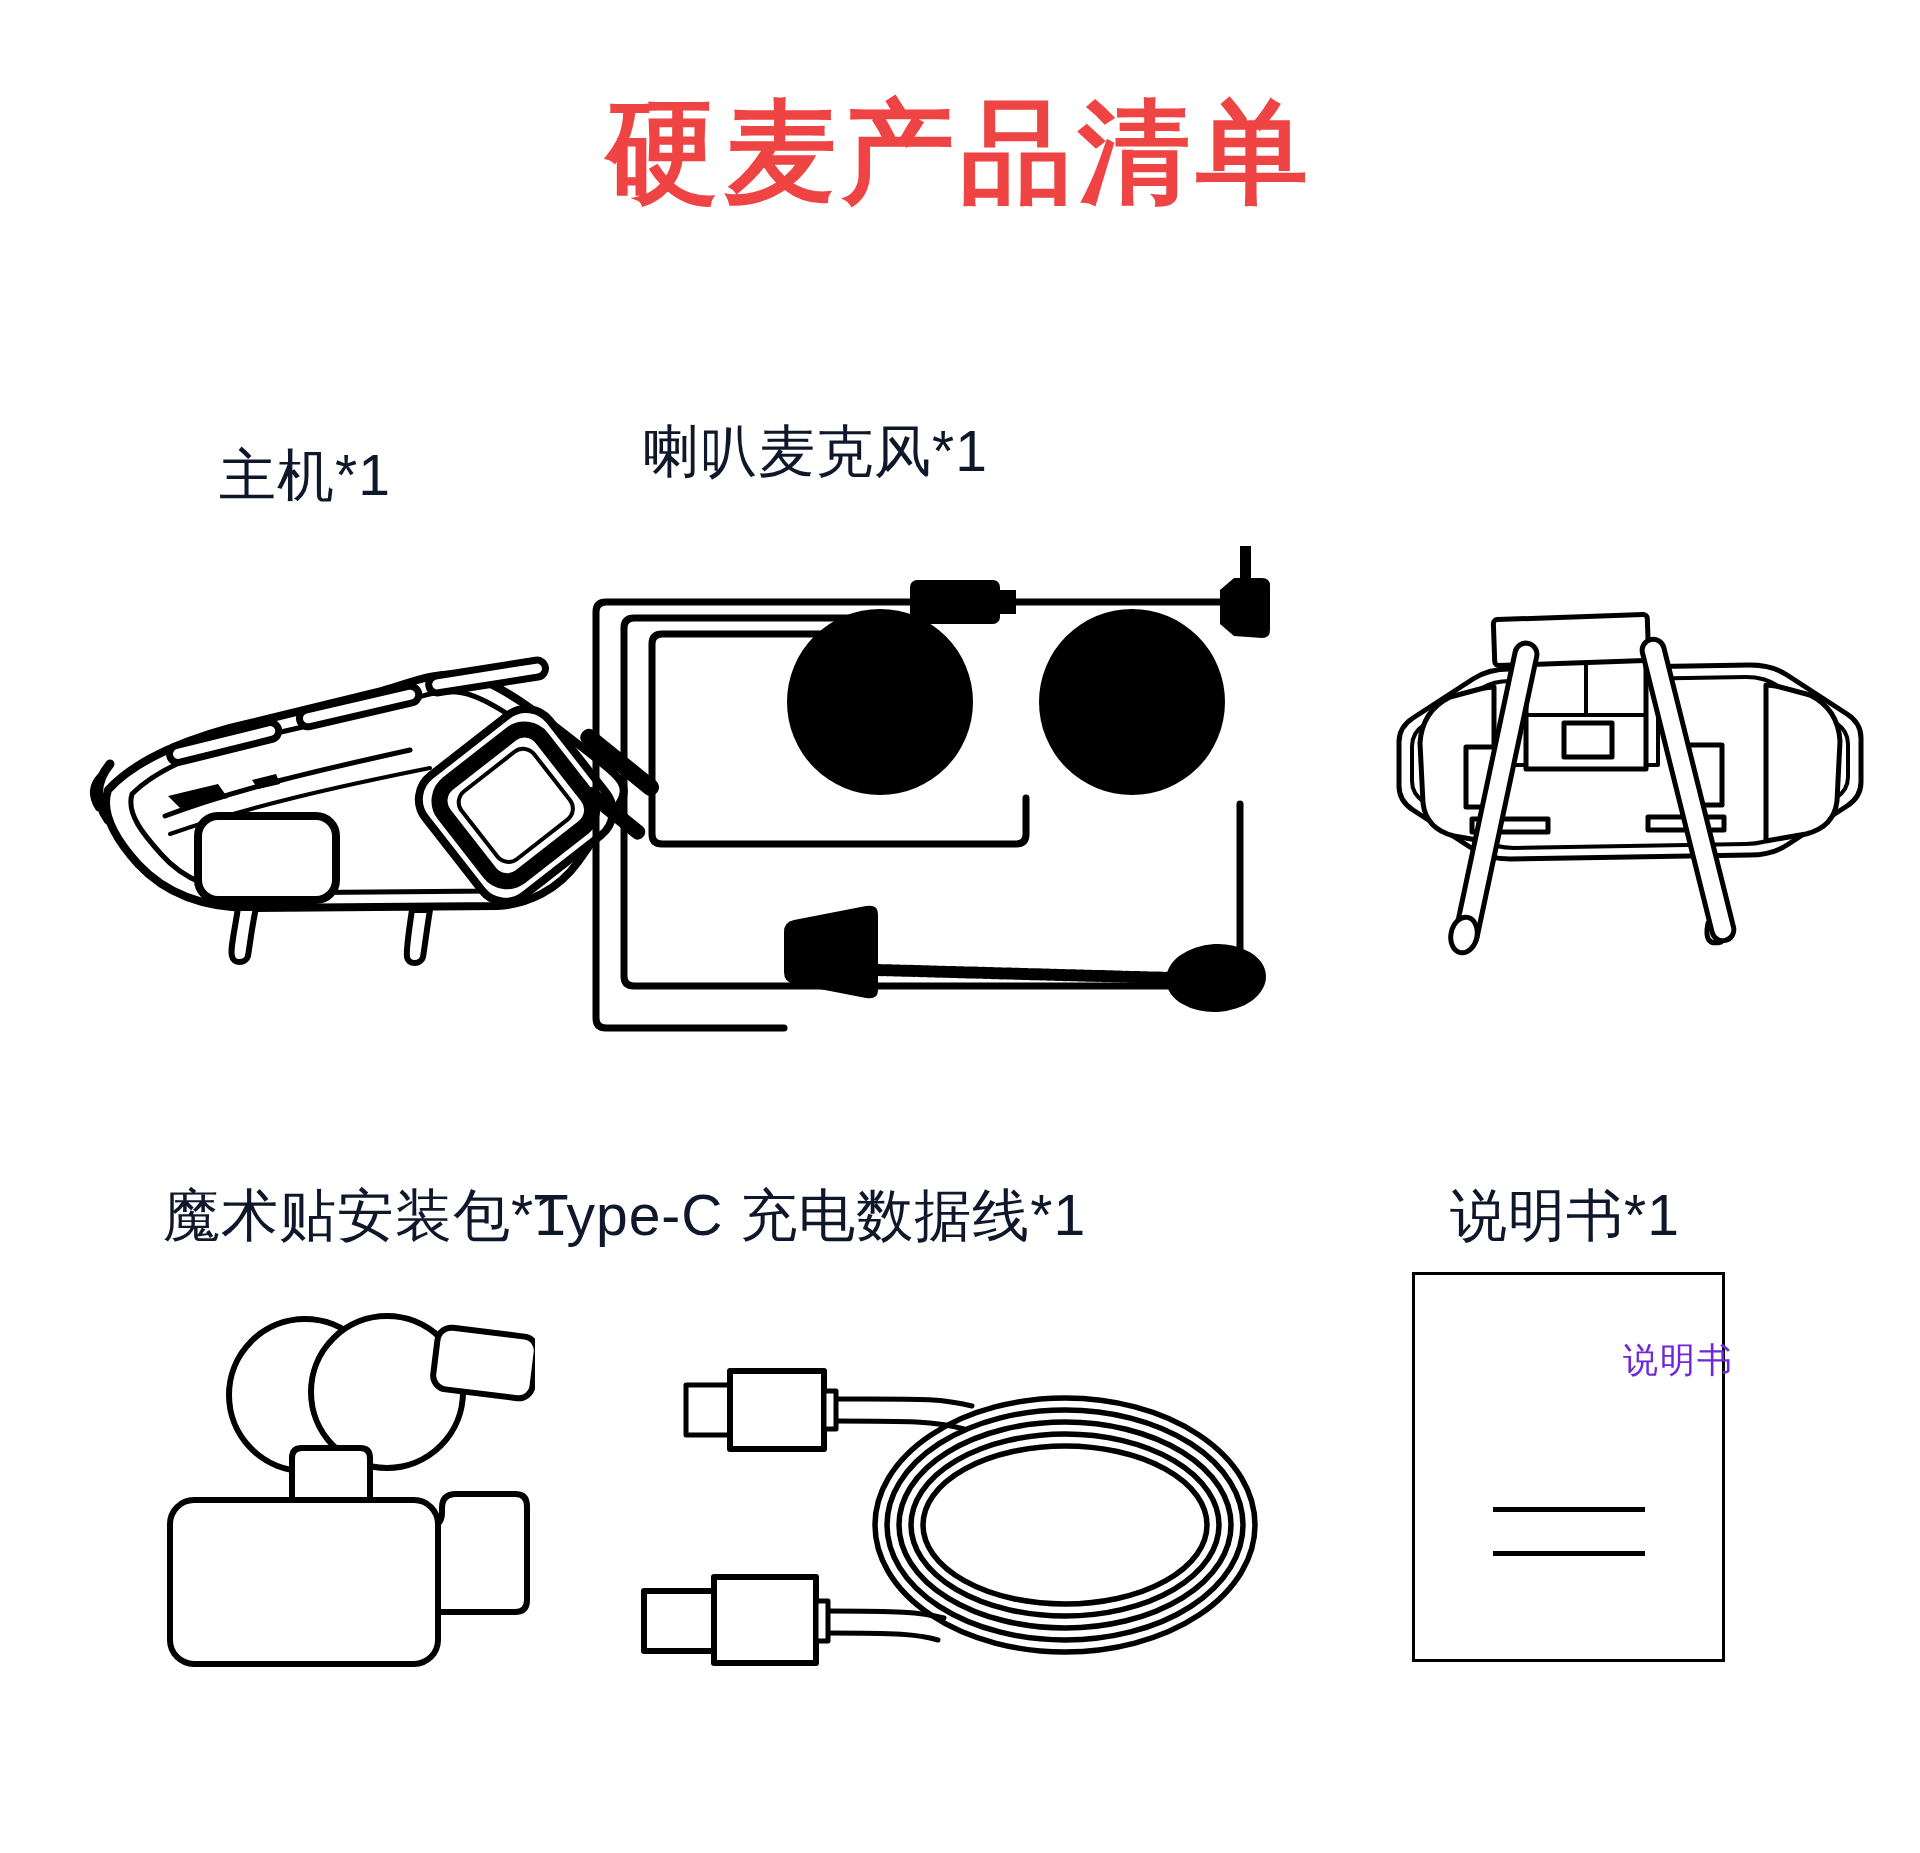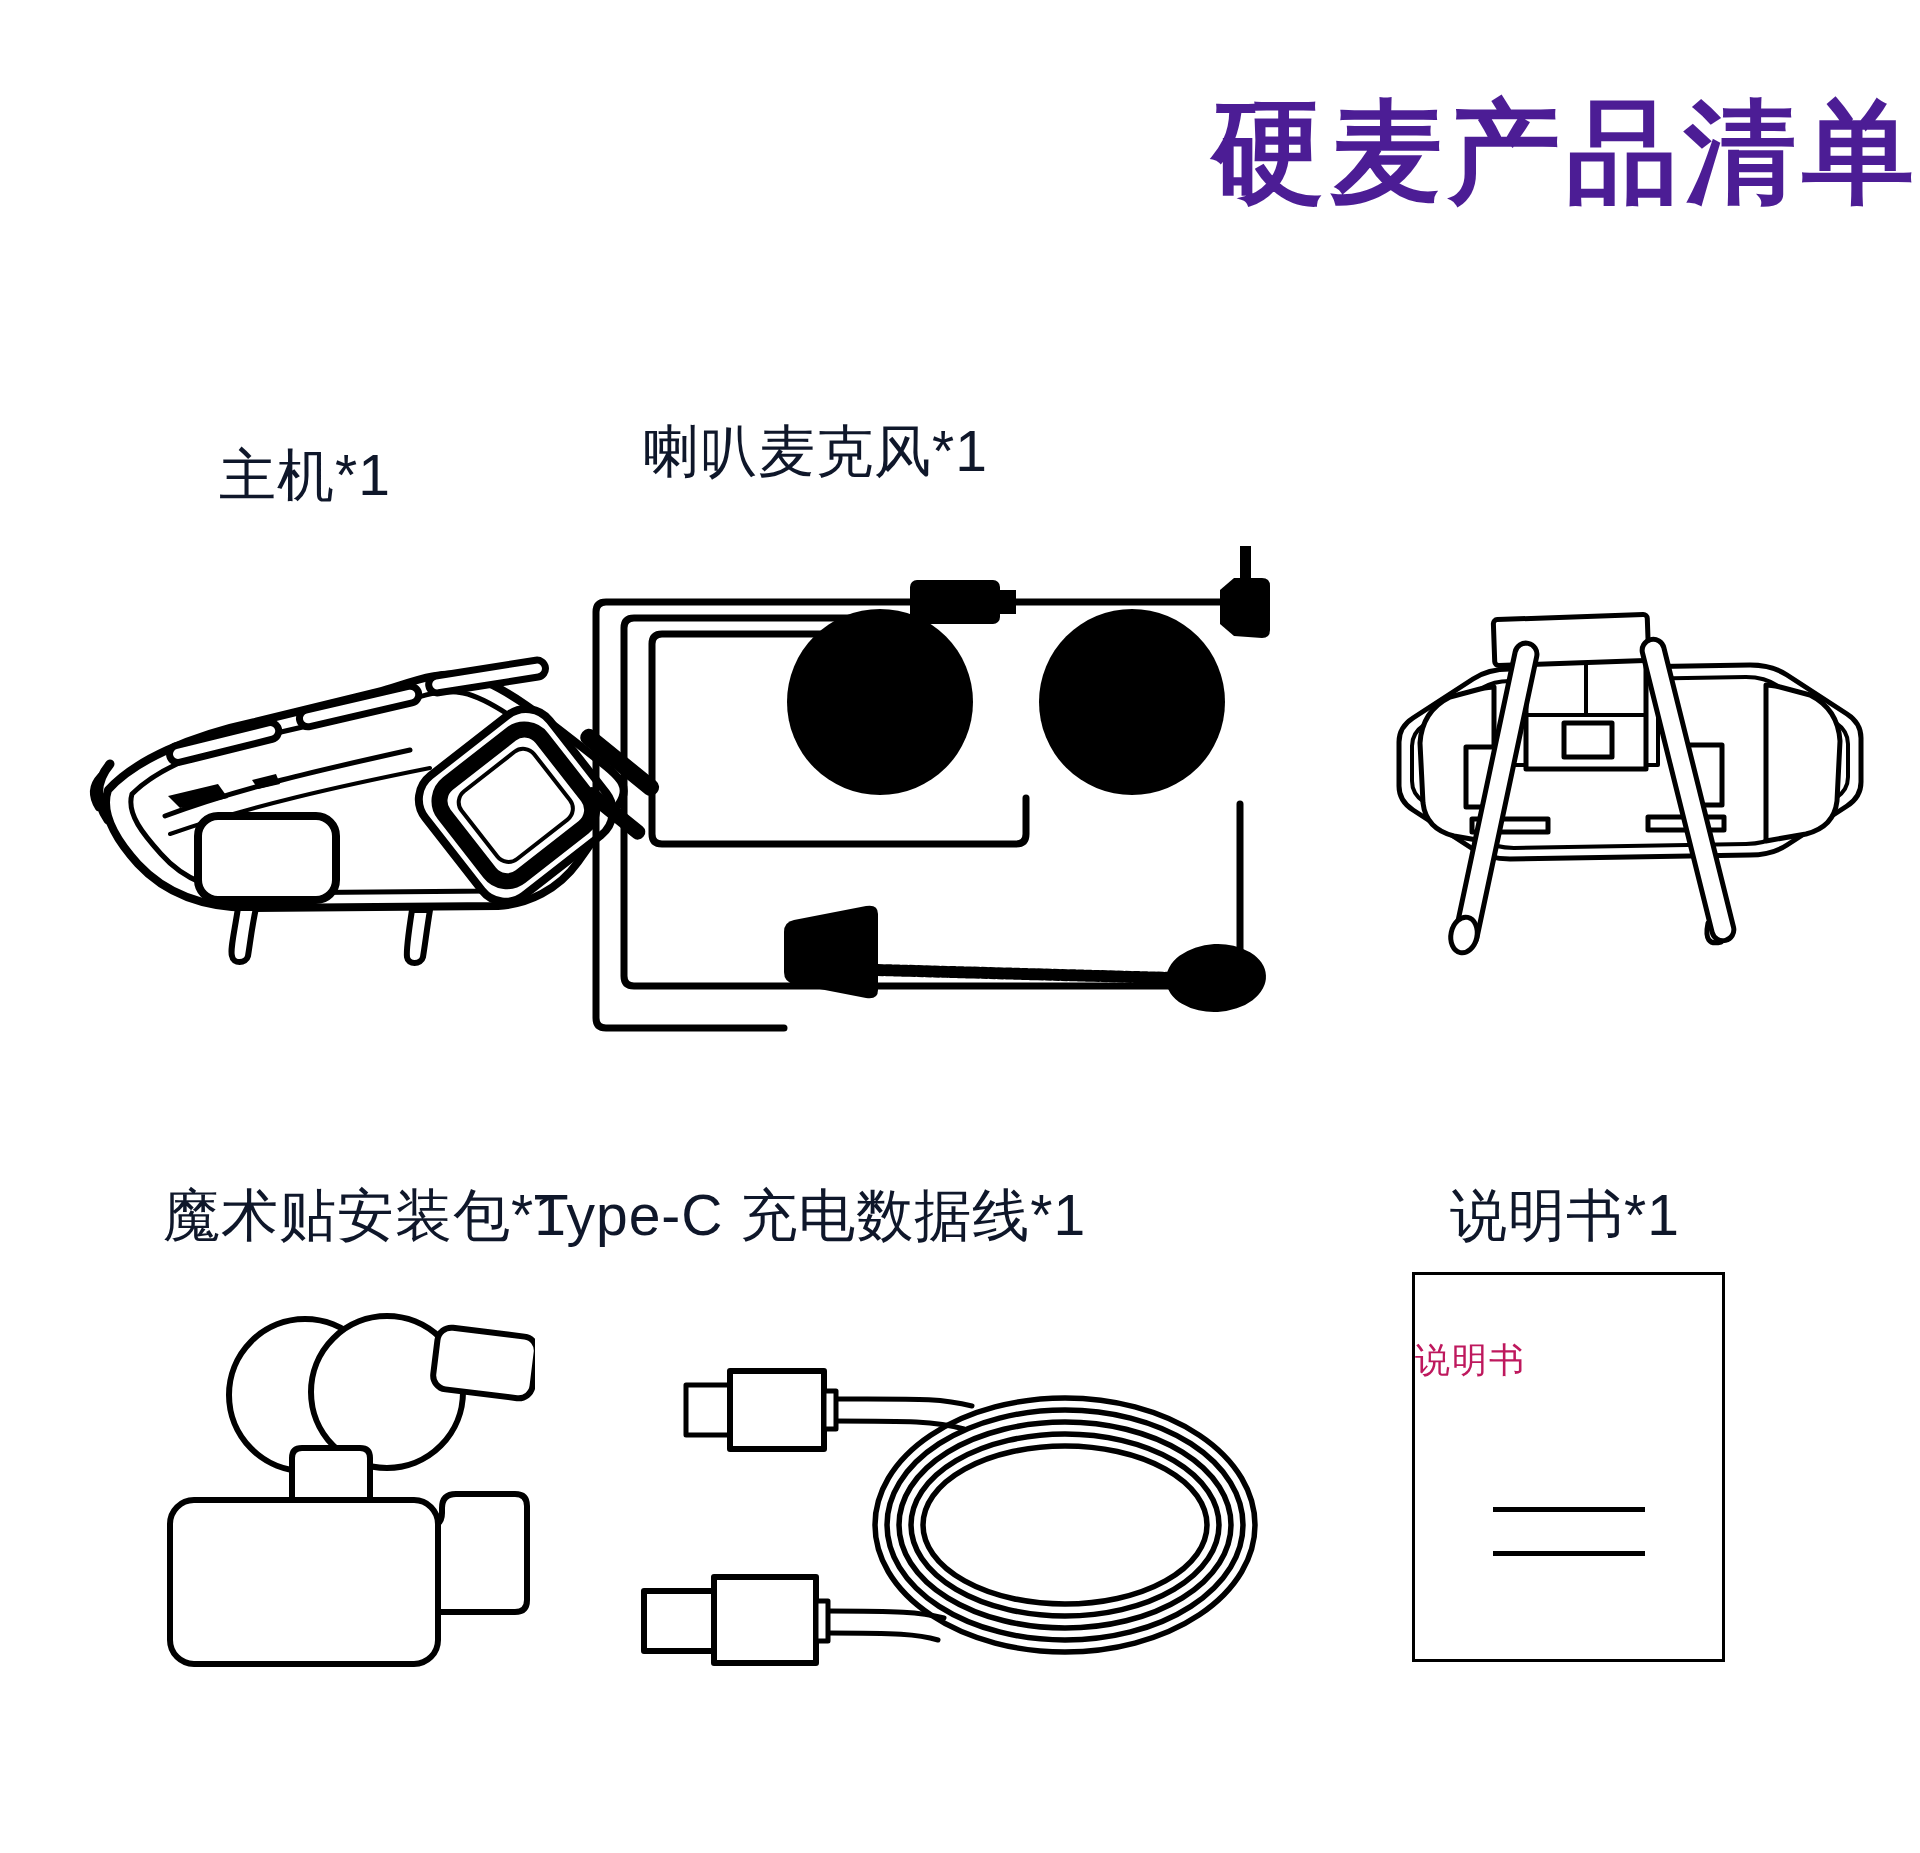--- a/index.html
+++ b/index.html
@@ -9,26 +9,26 @@
     height:1853px;
     background:#ffffff;
     overflow:hidden;
     font-family:"Liberation Sans","DejaVu Sans",sans-serif;
     color:#111;
   }
   .title{
     position:absolute;
     top:78px;left:0;width:100%;
     margin:0;
-    text-align:right;
+    text-align:center;
     font-family:"Liberation Serif","DejaVu Serif",serif;
     font-weight:600;
     font-size:112px;
     letter-spacing:6px;
-    color:#4c1d95;
+    color:#ef4444;
   }
   .item-label{
     position:absolute;
     text-align:center;
     font-size:57px;
     font-weight:500;
     color:#0f172a;
     letter-spacing:1px;
     white-space:nowrap;
   }
@@ -40,24 +40,24 @@
   .manual-box{
     position:absolute;
     left:1412px;top:1272px;
     width:313px;height:390px;
     border:3px solid #000;
     background:#fff;
     box-sizing:border-box;
   }
   .manual-title{
     position:absolute;
-    top:62px;left:0;width:100%;
-    text-align:left;
+    top:62px;left:12px;width:100%;
+    text-align:right;
     font-size:35px;
-    color:#be185d;
+    color:#6d28d9;
     letter-spacing:2px;
   }
   .manual-line{
     position:absolute;
     left:50%;
     transform:translateX(-50%);
     width:152px;height:5px;
     background:#000;
   }
   .manual-line.l1{top:232px;}

